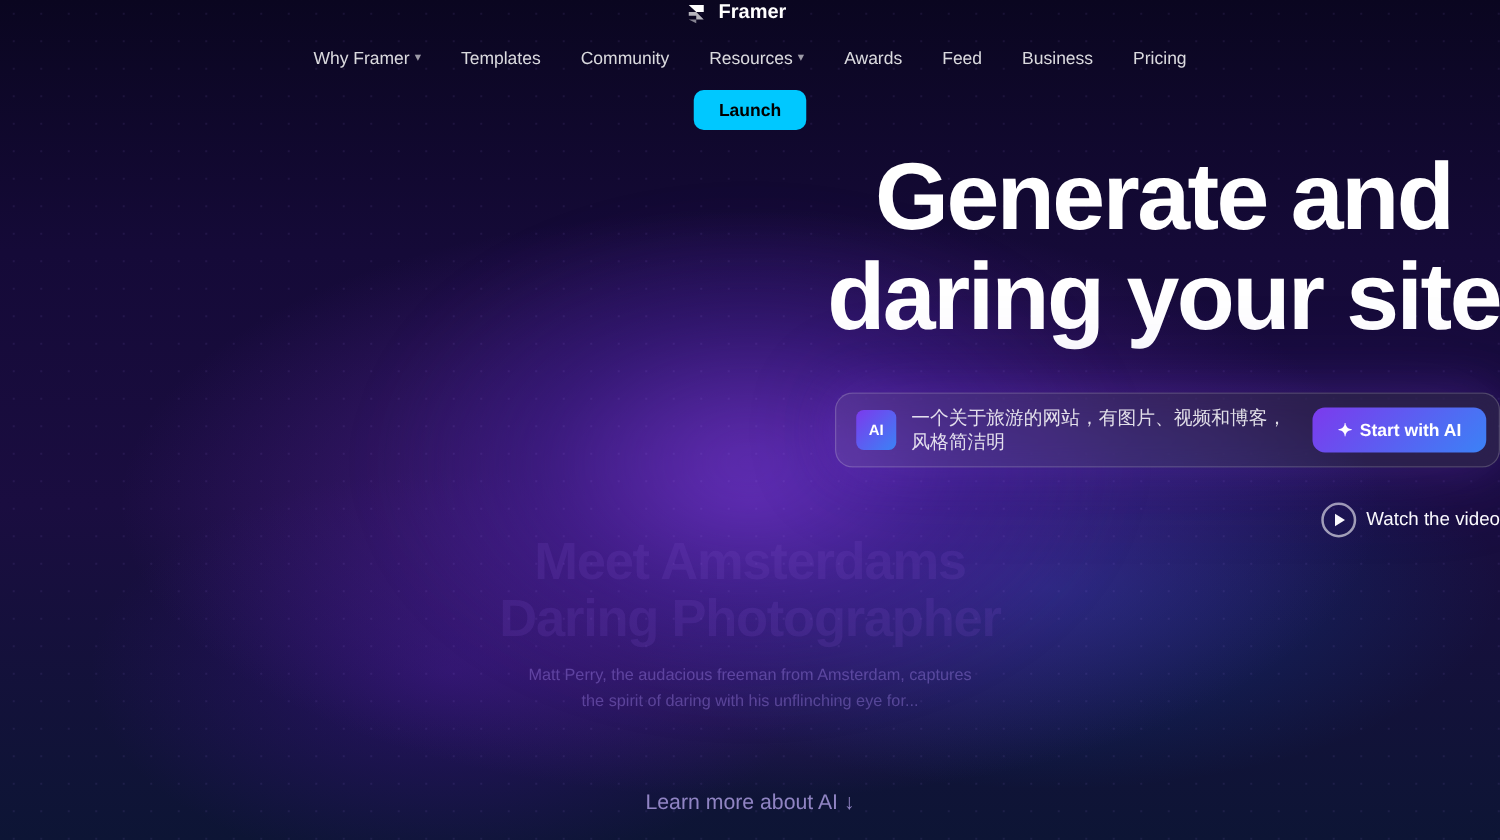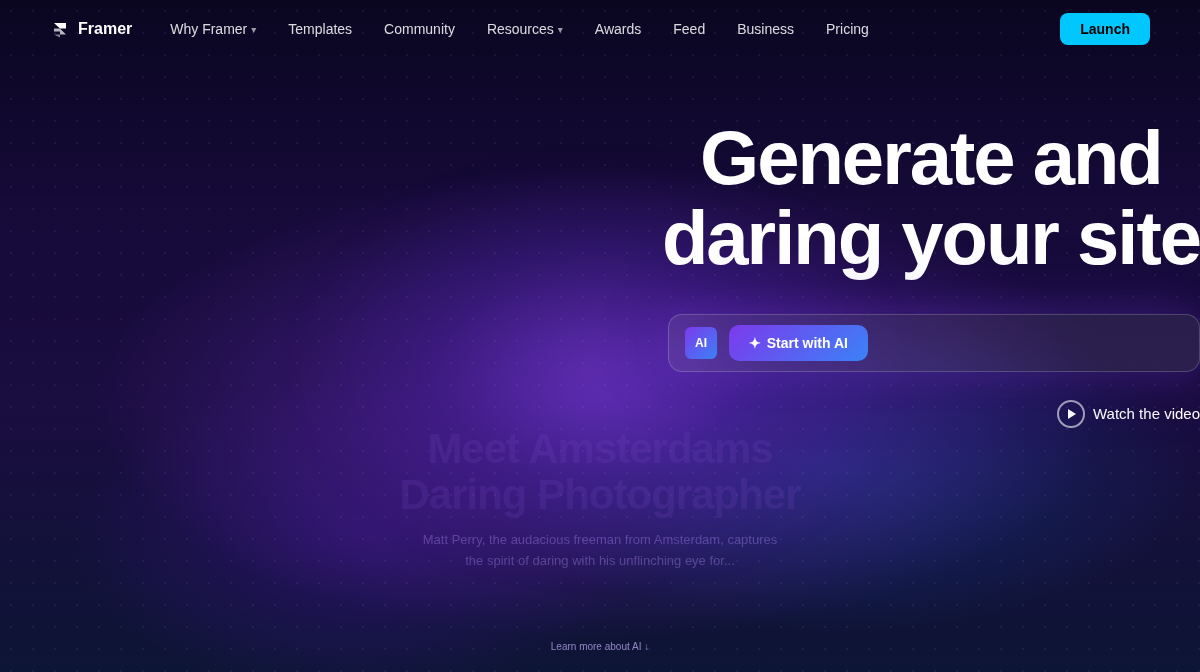--- a/index.html
+++ b/index.html
@@ -53,22 +53,23 @@
     .content {
       position: relative;
       z-index: 1;
     }
 
     
     nav {
       display: flex;
       align-items: center;
       height: 58px;
-      padding: 0 50px;
-      gap: 0;
+      padding: 0 16px;
+      gap: 12px;
+      flex-direction: column;
     }
 
     .nav-logo {
       display: flex;
       align-items: center;
       gap: 8px;
       color: white;
       font-weight: 600;
       font-size: 16px;
       margin-right: 24px;
@@ -255,21 +256,21 @@
       line-height: 1.6;
     }
 
     
     .learn-more {
       position: absolute;
       bottom: 20px;
       left: 50%;
       transform: translateX(-50%);
       color: rgba(200, 180, 255, 0.7);
-      font-size: 10px;
+      font-size: 17px;
       cursor: pointer;
       display: flex;
       align-items: center;
       gap: 4px;
       z-index: 1;
       white-space: nowrap;
     }
   </style>
 </head>
 <body>
@@ -335,20 +336,21 @@
     <h1 class="hero-title">
       <span class="white-text">Generate and</span><br>
       <span class="white-text">daring your site</span><br>
     </h1>
 
     <div class="ai-input-container">
       <div class="ai-input-bar">
         <div class="ai-icon">
           <span>AI</span>
         </div>
+        <div class="ai-input-text">一个关于旅游的网站，有图片、视频和博客，风格简洁明</div>
         <button class="ai-start-btn">
           <span>✦</span>
           <span>Start with AI</span>
         </button>
       </div>
     </div>
 
     <div class="watch-video">
       <div class="play-icon">
         <div class="play-triangle"></div>

